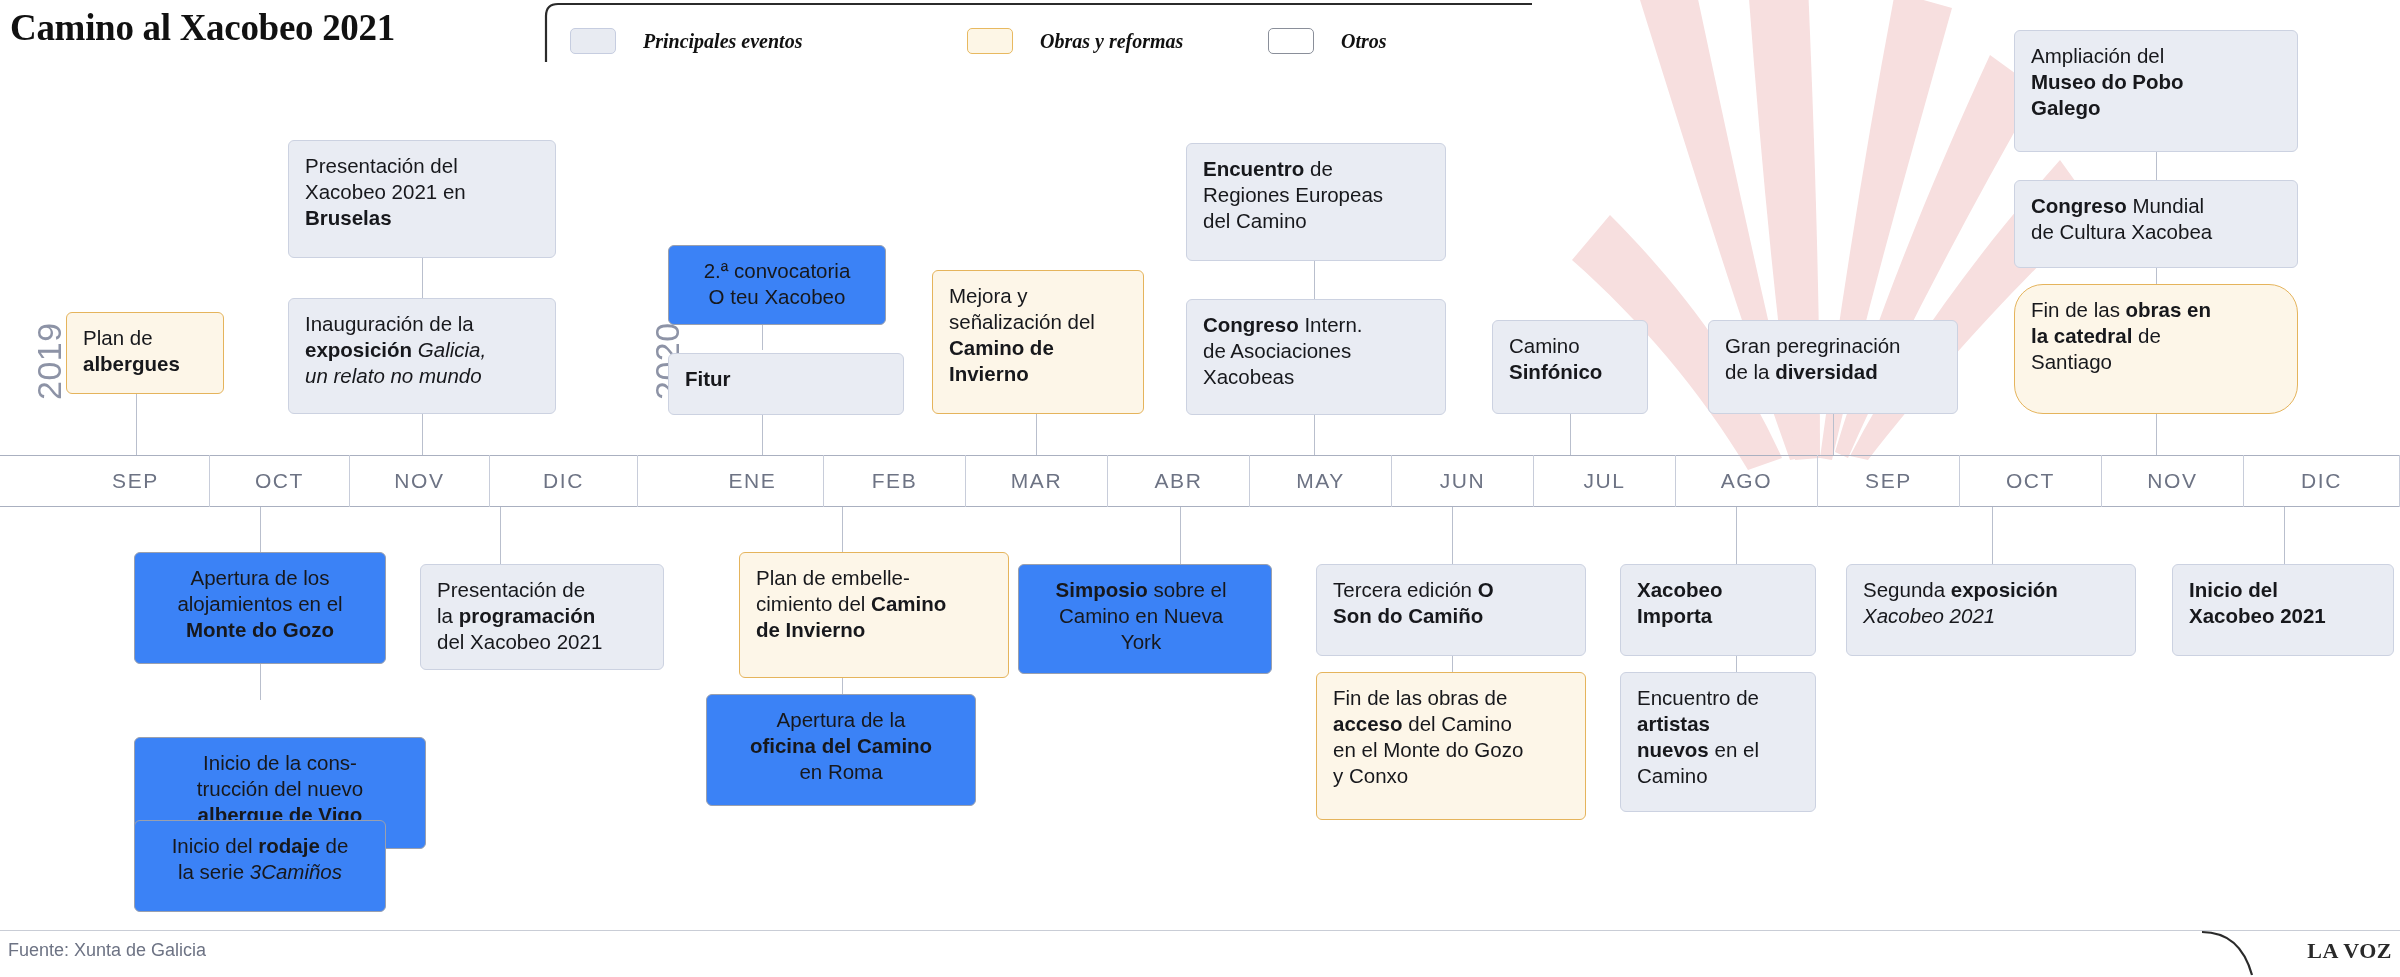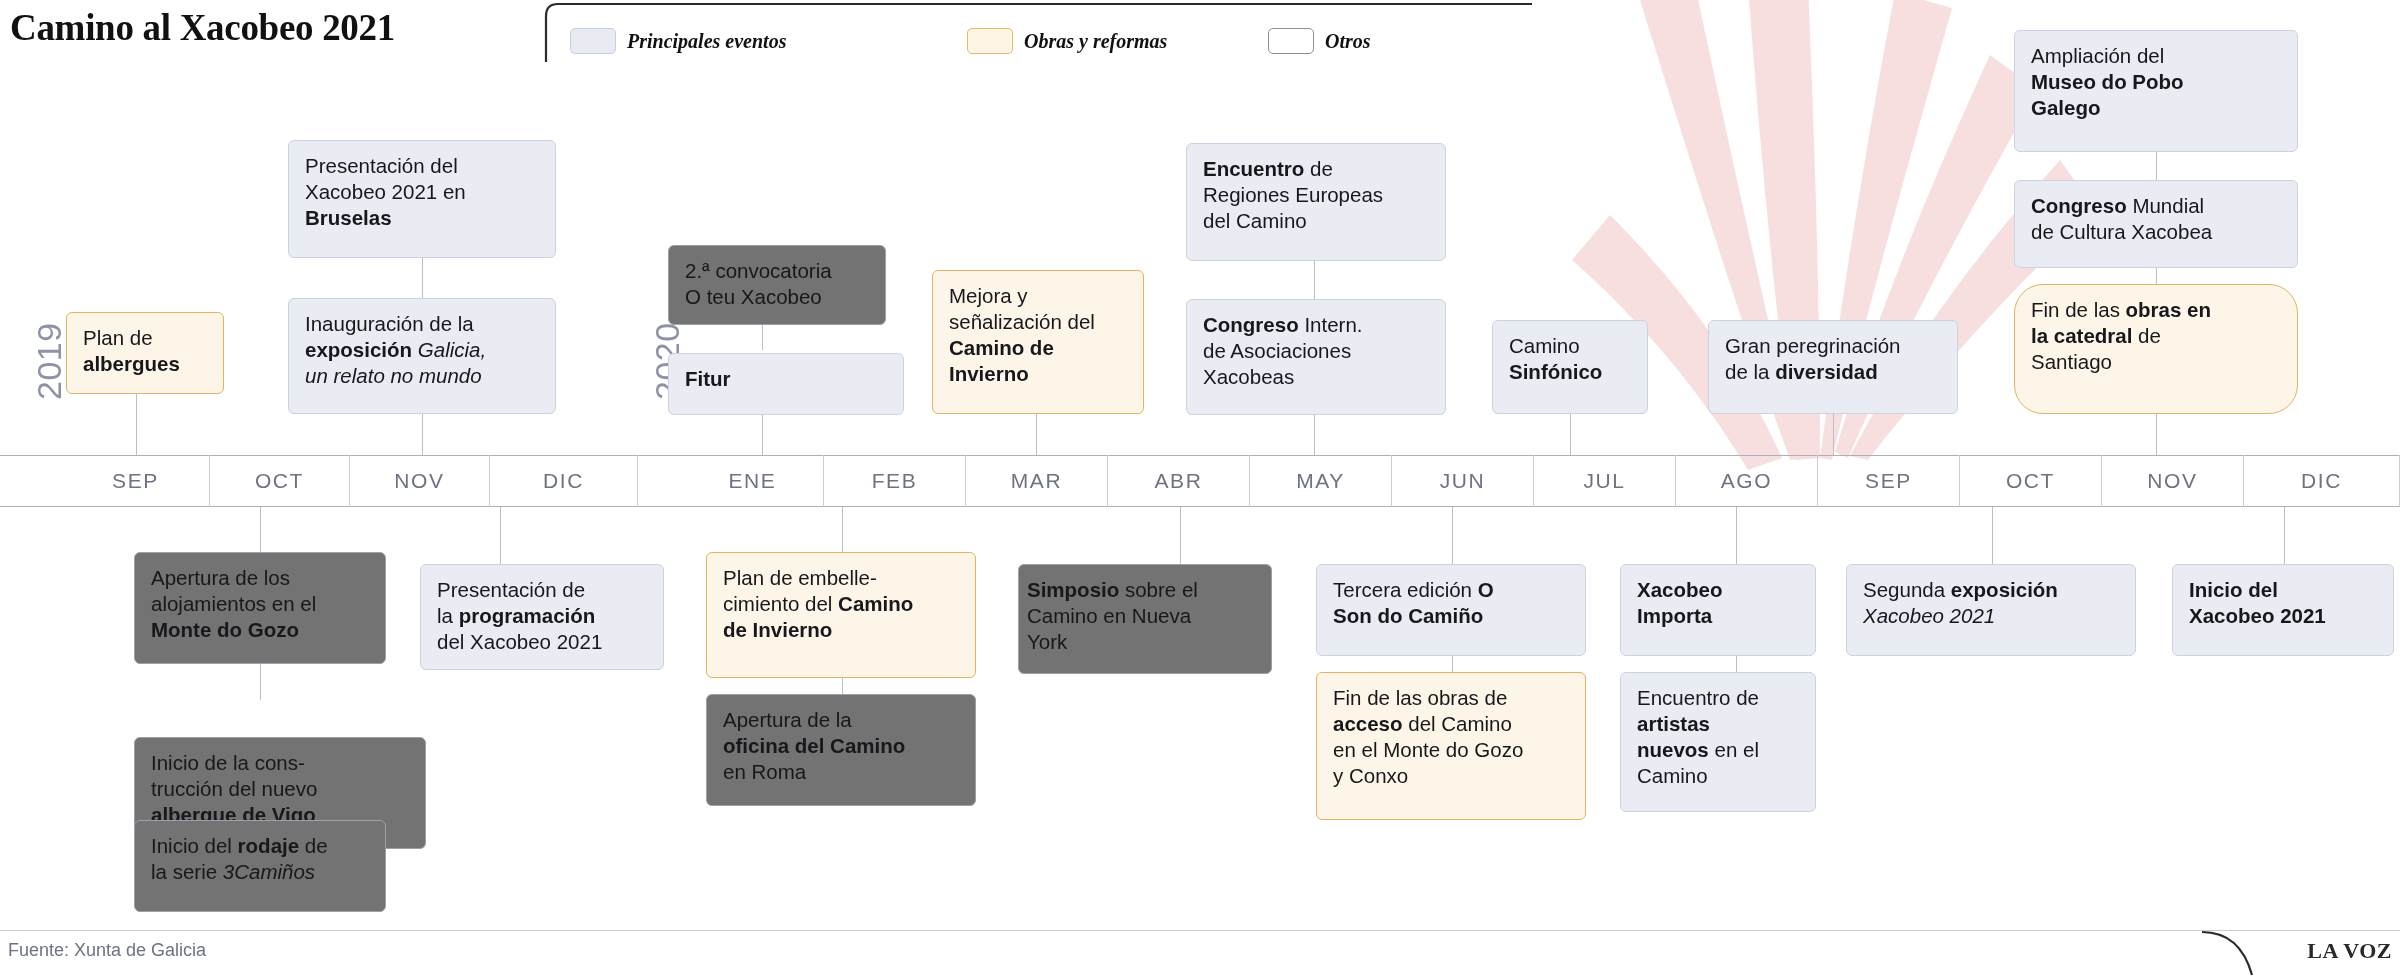--- a/index.html
+++ b/index.html
@@ -69,20 +69,21 @@
   }
   .sw-eventos { background: #e8ebf2; border: 1px solid #c6cde0; }
   .sw-obras   { background: #fdf6e6; border: 1px solid #e8b960; }
   .sw-otros   { background: #ffffff; border: 1px solid #8a8f9a; }
   .legend-label {
     font-family: "Liberation Serif", serif;
     font-style: italic;
     font-weight: bold;
     font-size: 20px;
     color: #111;
+    margin-left: 16px;
   }
 
   
   #axis {
     position: absolute;
     left: 0;
     top: 455px;
     width: 2400px;
     height: 52px;
     z-index: 4;
@@ -136,21 +137,21 @@
     box-sizing: border-box;
     border-radius: 6px;
     padding: 12px 16px;
     font-size: 20.5px;
     line-height: 1.27;
     z-index: 3;
     color: #17181c;
   }
   .card.eventos { background: #e9ecf3; border: 1px solid #ccd2e1; }
   .card.obras   { background: #fdf6e8; border: 1px solid #e5b45c; }
-  .card.otros   { background: #737373; border: 1px solid #9aa0ae; }
+  .card.otros   { background: #3b82f6; border: 1px solid #9aa0ae; text-align: center; }
   .card b { font-weight: bold; }
   .card i { font-style: italic; }
 
   
   #footer-rule {
     position: absolute;
     left: 0;
     top: 930px;
     width: 2400px;
     height: 1px;
@@ -255,21 +256,21 @@
     <div class="card eventos" style="left: 1186px; top: 299px; width: 260px; min-height: 116px;"><b>Congreso</b> Intern.<br>de Asociaciones<br>Xacobeas</div>
     <div class="card eventos" style="left: 1492px; top: 320px; width: 156px; min-height: 94px;">Camino<br><b>Sinfónico</b></div>
     <div class="card eventos" style="left: 1708px; top: 320px; width: 250px; min-height: 94px;">Gran peregrinación<br>de la <b>diversidad</b></div>
     <div class="card eventos" style="left: 2014px; top: 30px; width: 284px; min-height: 122px;">Ampliación del<br><b>Museo do Pobo<br>Galego</b></div>
     <div class="card eventos" style="left: 2014px; top: 180px; width: 284px; min-height: 88px;"><b>Congreso</b> Mundial<br>de Cultura Xacobea</div>
     <div class="card obras" style="left: 2014px; top: 284px; width: 284px; min-height: 130px; border-radius: 29px;">Fin de las <b>obras en<br>la catedral</b> de<br>Santiago</div>
     <div class="card otros" style="left: 134px; top: 552px; width: 252px; min-height: 112px;">Apertura de los<br>alojamientos en el<br><b>Monte do Gozo</b></div>
     <div class="card otros" style="left: 134px; top: 700px; width: 292px; min-height: 112px; margin-top: 37px;">Inicio de la cons-<br>trucción del nuevo<br><b>albergue de Vigo</b></div>
     <div class="card otros" style="left: 134px; top: 820px; width: 252px; min-height: 92px;">Inicio del <b>rodaje</b> de<br>la serie <i>3Camiños</i></div>
     <div class="card eventos" style="left: 420px; top: 564px; width: 244px; min-height: 106px;">Presentación de<br>la <b>programación</b><br>del Xacobeo 2021</div>
-    <div class="card obras" style="left: 706px; top: 552px; width: 270px; min-height: 126px;">Plan de embelle-<br>cimiento del <b>Camino<br>de Invierno</b></div>
+    <div class="card obras" style="left: 739px; top: 552px; width: 270px; min-height: 126px;">Plan de embelle-<br>cimiento del <b>Camino<br>de Invierno</b></div>
     <div class="card otros" style="left: 706px; top: 694px; width: 270px; min-height: 112px;">Apertura de la<br><b>oficina del Camino</b><br>en Roma</div>
     <div class="card otros" style="left: 1018px; top: 564px; width: 254px; min-height: 110px; padding-left: 8px;"><b>Simposio</b> sobre el<br>Camino en Nueva<br>York</div>
     <div class="card eventos" style="left: 1316px; top: 564px; width: 270px; min-height: 92px;">Tercera edición <b>O<br>Son do Camiño</b></div>
     <div class="card obras" style="left: 1316px; top: 672px; width: 270px; min-height: 148px;">Fin de las obras de<br><b>acceso</b> del Camino<br>en el Monte do Gozo<br>y Conxo</div>
     <div class="card eventos" style="left: 1620px; top: 564px; width: 196px; min-height: 92px;"><b>Xacobeo<br>Importa</b></div>
     <div class="card eventos" style="left: 1620px; top: 672px; width: 196px; min-height: 140px;">Encuentro de<br><b>artistas<br>nuevos</b> en el<br>Camino</div>
     <div class="card eventos" style="left: 1846px; top: 564px; width: 290px; min-height: 92px;">Segunda <b>exposición</b><br><i>Xacobeo 2021</i></div>
     <div class="card eventos" style="left: 2172px; top: 564px; width: 222px; min-height: 92px;"><b>Inicio del<br>Xacobeo 2021</b></div>
   </div>
 

